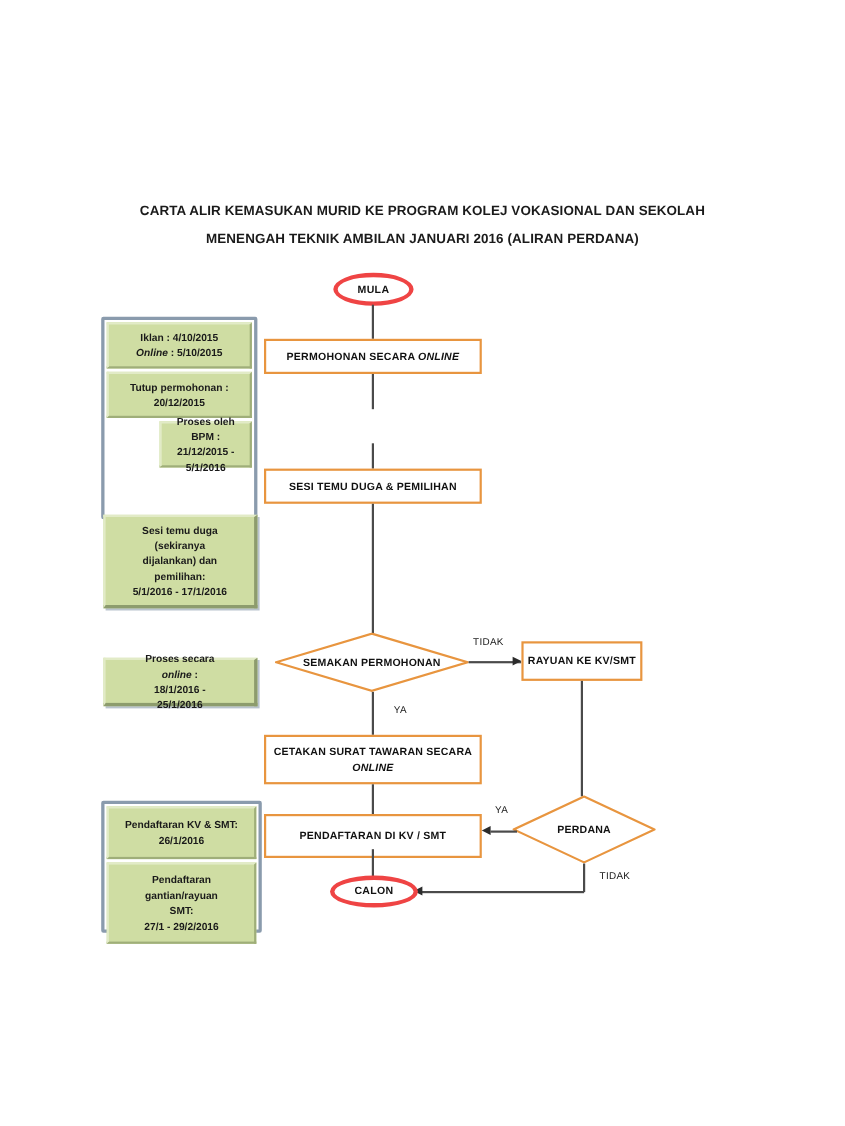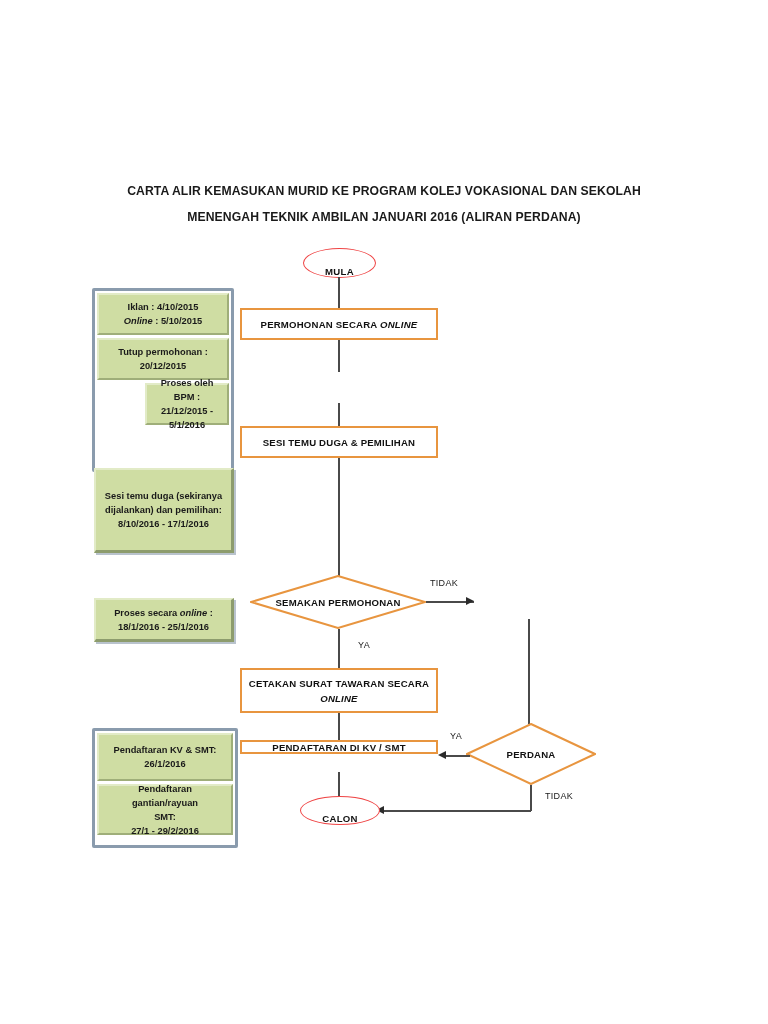--- a/index.html
+++ b/index.html
@@ -68,21 +68,21 @@
     border-right: 3px solid #8d9c6d;
     box-shadow: 2px 2px 0 #b9c3cd;
     display: flex;
     align-items: center;
     justify-content: center;
     text-align: center;
     color: #1a1a1a;
     font-size: 9.3px;
     font-weight: bold;
     line-height: 14px;
-    padding: 3px 3px;
+    padding: 3px 24px;
   }
   .green-solo i { font-style: italic; }
 
   
   .node-box {
     position: absolute;
     border: 2px solid #e8953f;
     background: #ffffff;
     display: flex;
     align-items: center;
@@ -91,25 +91,25 @@
     font-size: 9.6px;
     font-weight: bold;
     color: #111111;
     line-height: 15px;
     letter-spacing: 0.2px;
   }
   .node-box i { font-style: italic; }
 
   .node-ellipse {
     position: absolute;
-    border: 1px solid #ef4444;
+    border: 4px solid #ef4444;
     background: #ffffff;
     border-radius: 50%;
     display: flex;
-    align-items: flex-end;
+    align-items: center;
     justify-content: center;
     text-align: center;
     font-size: 9.6px;
     font-weight: bold;
     color: #111111;
     letter-spacing: 0.3px;
   }
 
   .node-diamond {
     position: absolute;
@@ -185,41 +185,41 @@
         <div>Proses oleh BPM :</div>
         <div>21/12/2015 - 5/1/2016</div>
       </div>
     </div>
   </div>
 
   <div class="green-solo" style="left:94px; top:468px; width:140px; height:85px;">
     <div>
       <div>Sesi temu duga (sekiranya</div>
       <div>dijalankan) dan pemilihan:</div>
-      <div>8/10/2016 - 17/1/2016</div>
+      <div>5/1/2016 - 17/1/2016</div>
     </div>
   </div>
 
   <div class="green-solo" style="left:94px; top:598px; width:140px; height:44px;">
     <div>
       <div><span>Proses secara </span><i>online</i><span> :</span></div>
       <div>18/1/2016 - 25/1/2016</div>
     </div>
   </div>
 
   <div class="green-group" style="left:92px; top:728px; width:146px; height:120px;">
 
     <div class="green-box" style="height:48px;">
       <div>
         <div>Pendaftaran KV &amp; SMT:</div>
         <div>26/1/2016</div>
       </div>
     </div>
 
-    <div class="green-box" style="height:51px;">
+    <div class="green-box" style="height:74px;">
       <div>
         <div>Pendaftaran  gantian/rayuan</div>
         <div>SMT:</div>
         <div>27/1 - 29/2/2016</div>
       </div>
     </div>
   </div>
 
   <div class="node-ellipse" style="left:303px; top:248px; width:73px; height:30px;">
     <span>MULA</span>
@@ -246,37 +246,40 @@
     <svg width="176" height="54" viewBox="0 0 176 54">
       <polygon points="88,1 175,27 88,53 1,27" fill="#ffffff" stroke="#e8953f" stroke-width="2"></polygon>
     </svg>
     <span class="dlabel">SEMAKAN PERMOHONAN</span>
   </div>
 
   <div class="conn conn-h" style="left:426px; top:601px; width:48px;"></div>
   <div class="arrow-head arrow-right" style="left:466px; top:597px;"></div>
   <div class="edge-label" style="left:430px; top:578px;">TIDAK</div>
 
+  <div class="node-box" style="left:474px; top:583px; width:110px; height:36px;">
+    <span>RAYUAN KE KV/SMT</span>
+  </div>
 
   <div class="conn conn-v" style="left:528px; top:619px; height:105px;"></div>
 
   <div class="edge-label" style="left:358px; top:640px;">YA</div>
 
   <div class="conn conn-v" style="left:338px; top:629px; height:40px;"></div>
 
   <div class="node-box" style="left:240px; top:668px; width:198px; height:45px;">
     <div>
       <div>CETAKAN SURAT TAWARAN SECARA</div>
       <div><i>ONLINE</i></div>
     </div>
   </div>
 
   <div class="conn conn-v" style="left:338px; top:713px; height:28px;"></div>
 
-  <div class="node-box" style="left:240px; top:740px; width:198px; height:14px;align-items:center;">
+  <div class="node-box" style="left:240px; top:740px; width:198px; height:40px;align-items:center;">
     <span>PENDAFTARAN DI KV / SMT</span>
   </div>
 
   <div class="node-diamond" style="left:466px; top:723px; width:130px; height:62px;">
     <svg width="130" height="62" viewBox="0 0 130 62">
       <polygon points="65,1 129,31 65,61 1,31" fill="#ffffff" stroke="#e8953f" stroke-width="2"></polygon>
     </svg>
     <span class="dlabel">PERDANA</span>
   </div>
 

